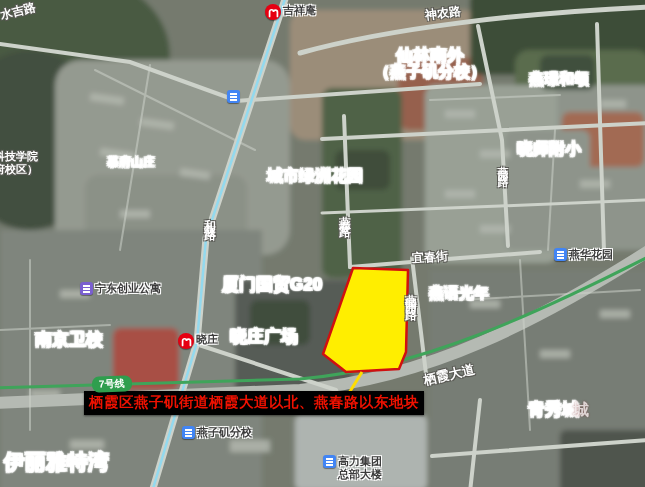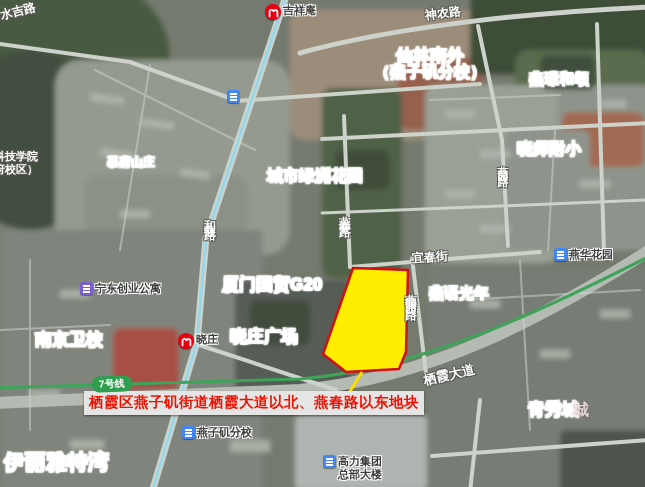--- a/index.html
+++ b/index.html
@@ -20,21 +20,21 @@
   .icon-sq{width:13px;height:13px;border-radius:3px;flex:0 0 auto;position:relative;
     box-shadow:0 1px 1px rgba(0,0,0,.4);}
   .icon-sq::after{content:"";position:absolute;left:3px;top:2.5px;width:7px;height:8px;
     background:linear-gradient(#fff 2px,transparent 2px) 0 0/7px 3px repeat-y #fff;
     background:repeating-linear-gradient(to bottom,#fff 0 2px,rgba(255,255,255,0) 2px 3px);}
   .icon-metro{width:16px;height:16px;border-radius:50%;background:#e60012;flex:0 0 auto;
     display:flex;align-items:center;justify-content:center;box-shadow:0 1px 1px rgba(0,0,0,.4);}
   .icon-metro svg{display:block;}
   #line-badge{position:absolute;background:#2f9e4e;color:#fff;font-size:10px;font-weight:bold;
     padding:1px 7px;border-radius:7px;transform:rotate(-2deg);}
-  #banner{position:absolute;background:#e5e5e5;color:#ee1100;font-weight:bold;font-size:14.5px;
+  #banner{position:absolute;background:#000000;color:#ee1100;font-weight:bold;font-size:14.5px;
     padding:2px 5px 3px;letter-spacing:.5px;box-shadow:0 1px 2px rgba(0,0,0,.5);white-space:nowrap;}
 </style>
 </head>
 <body>
 
 <div id="stage">
 
   <svg id="mapsvg" width="645" height="487" viewBox="0 0 645 487">
     <defs>
         <filter id="soft">

